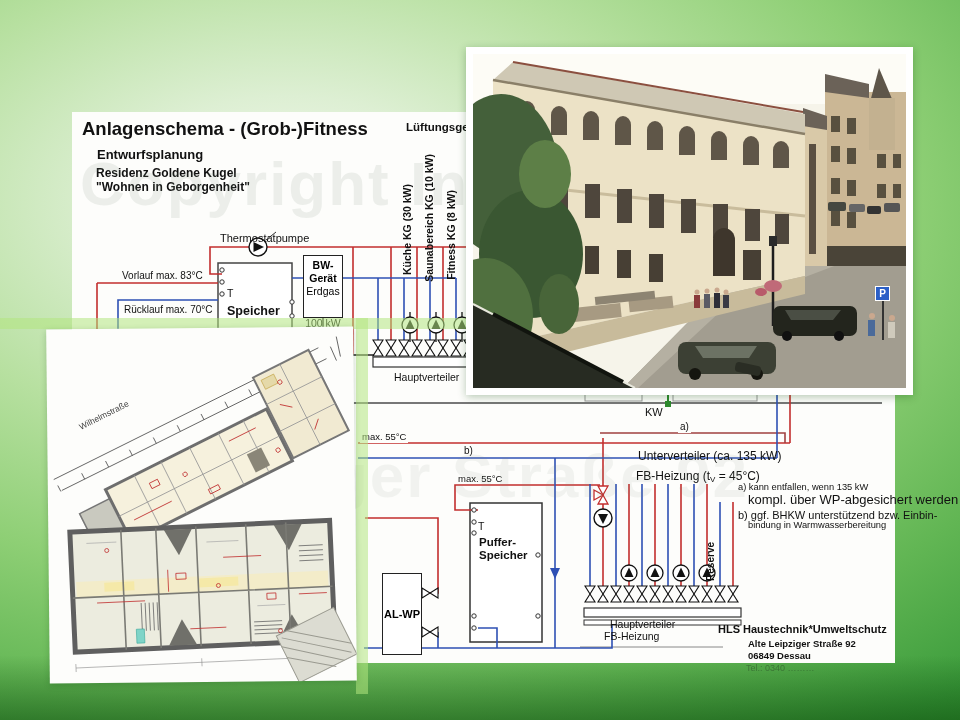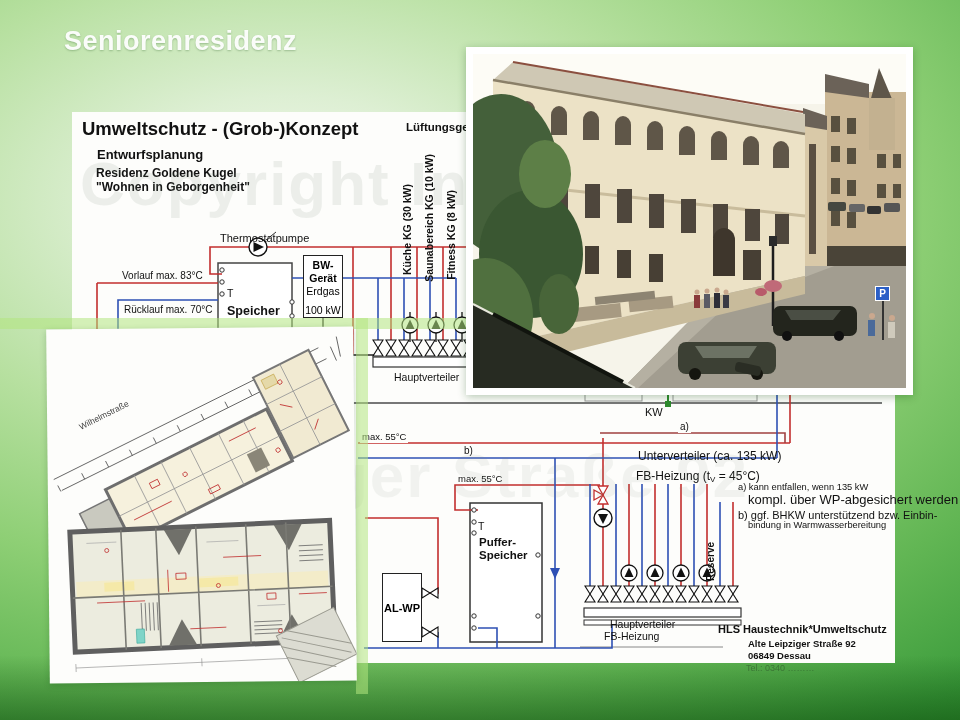--- a/index.html
+++ b/index.html
@@ -16,21 +16,20 @@
   .panel{position:absolute;background:#fdfdfb;}
   .wm{position:absolute;font-weight:bold;color:#7e917e;pointer-events:none;}
   .band{position:absolute;background:rgba(178,230,128,.55);}
   svg{display:block;}
 </style>
 </head>
 <body>
 
 <div id="slide">
 
-  <div class="lbl" style="left:64px;top:26px;font-size:27px;font-weight:bold;color:rgba(255,255,255,.95);text-shadow:0 1px 2px rgba(0,60,0,.25);letter-spacing:.5px;">Seniorenresidenz</div>
 
   <div class="panel" style="left:72px;top:112px;width:823px;height:551px;">
 
     <svg width="823" height="551" viewBox="0 0 823 551" style="position:absolute;left:0;top:0;">
       <defs>
         <g id="pumpU">
             <circle r="8" fill="#fff" stroke="#111" stroke-width="1.3"></circle>
             <polygon points="-4.5,4 4.5,4 0,-5.5" fill="#111"></polygon>
           </g>
         <g id="pumpR">
@@ -202,59 +201,59 @@
         <circle cx="402" cy="398" r="2.2"></circle>
           <circle cx="402" cy="410" r="2.2"></circle>
           <circle cx="402" cy="421" r="2.2"></circle>
         <circle cx="466" cy="443" r="2.2"></circle>
           <circle cx="466" cy="504" r="2.2"></circle>
         <circle cx="402" cy="504" r="2.2"></circle>
           <circle cx="402" cy="516" r="2.2"></circle>
       </g>
     </svg>
 
-    <div class="lbl b" style="left:10px;top:6px;font-size:18.5px;">Umweltschutz - (Grob-)Konzept</div>
+    <div class="lbl b" style="left:10px;top:6px;font-size:18.5px;">Anlagenschema - (Grob-)Fitness</div>
     <div class="lbl b" style="left:25px;top:36px;font-size:13px;">Entwurfsplanung</div>
     <div class="lbl b" style="left:24px;top:55px;font-size:12px;">Residenz Goldene Kugel</div>
     <div class="lbl b" style="left:24px;top:69px;font-size:12px;">"Wohnen in Geborgenheit"</div>
 
     <div class="lbl b" style="left:334px;top:9px;font-size:11.5px;">Lüftungsgerät</div>
     <div class="vlbl" style="left:329px;top:72px;">Küche KG (30 kW)</div>
     <div class="vlbl" style="left:351px;top:42px;">Saunabereich KG (10 kW)</div>
     <div class="vlbl" style="left:373px;top:78px;">Fitness KG (8 kW)</div>
     <div class="lbl" style="left:148px;top:120px;font-size:11px;">Thermostatpumpe</div>
     <div class="lbl" style="left:48px;top:158px;font-size:10px;background:#fdfdfb;padding:0 2px;">Vorlauf max. 83°C</div>
     <div class="lbl" style="left:52px;top:192px;font-size:10px;">Rücklauf max. 70°C</div>
     <div class="lbl" style="left:155px;top:175px;font-size:10.5px;">T</div>
     <div class="lbl b" style="left:155px;top:192px;font-size:12.5px;">Speicher</div>
 
     <div style="position:absolute;left:231px;top:143px;width:40px;height:63px;border:1.5px solid #222;background:#fff;text-align:center;font-size:10.5px;line-height:1.25;padding-top:3px;box-sizing:border-box;">
       <span class="b" style="display:block;">BW-</span>
       <span class="b" style="display:block;">Gerät</span>
       <span style="display:block;">Erdgas</span>
-      <span style="display:block;margin-top:6px;">100 kW</span>
+      <span style="display:block;margin-top:19px;">100 kW</span>
     </div>
 
     <div class="lbl" style="left:322px;top:259px;font-size:10.5px;">Hauptverteiler</div>
     <div class="lbl" style="left:573px;top:294px;font-size:11px;">KW</div>
     <div class="lbl" style="left:606px;top:309px;font-size:10px;background:#fdfdfb;padding:0 2px;">a)</div>
     <div class="lbl" style="left:390px;top:333px;font-size:10px;background:#fdfdfb;padding:0 2px;">b)</div>
     <div class="lbl" style="left:288px;top:320px;font-size:9.5px;background:#fdfdfb;padding:0 2px;">max. 55°C</div>
     <div class="lbl" style="left:386px;top:362px;font-size:9.5px;">max. 55°C</div>
     <div class="lbl" style="left:566px;top:338px;font-size:12px;text-align:center;">Unterverteiler (ca. 135 kW)</div>
     <div class="lbl" style="left:564px;top:358px;font-size:12px;">
       <span>FB-Heizung  (t</span><span style="font-size:8px;vertical-align:-2px;">V</span><span> = 45°C)</span>
     </div>
     <div class="lbl" style="left:406px;top:408px;font-size:10.5px;">T</div>
     <div class="lbl b" style="left:407px;top:424px;font-size:11.5px;">
       <span style="display:block;">Puffer-</span>
       <span style="display:block;">Speicher</span>
     </div>
 
-    <div style="position:absolute;left:310px;top:461px;width:40px;height:69px;border:1.5px solid #222;background:#fff;display:flex;align-items:center;justify-content:center;box-sizing:border-box;">
+    <div style="position:absolute;left:310px;top:461px;width:40px;height:82px;border:1.5px solid #222;background:#fff;display:flex;align-items:center;justify-content:center;box-sizing:border-box;">
       <span class="b" style="font-size:11px;">AL-WP</span>
     </div>
 
     <div class="vlbl" style="left:633px;top:430px;font-size:10px;">Reserve</div>
     <div class="lbl" style="left:538px;top:506px;font-size:10.5px;">
       <span style="display:block;">Hauptverteiler</span>
       <span style="display:block;margin-left:-6px;">FB-Heizung</span>
     </div>
 
     <div class="lbl" style="left:666px;top:370px;font-size:9.3px;">a) kann entfallen, wenn 135 kW</div>

